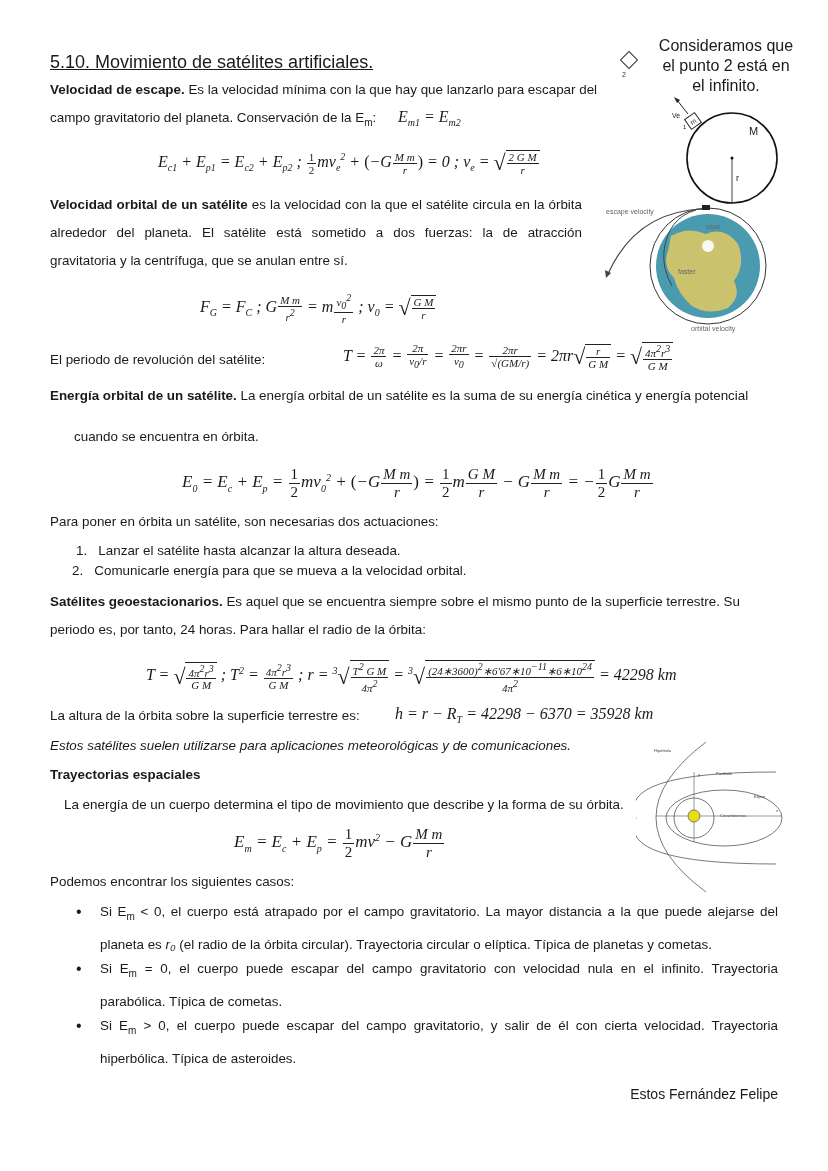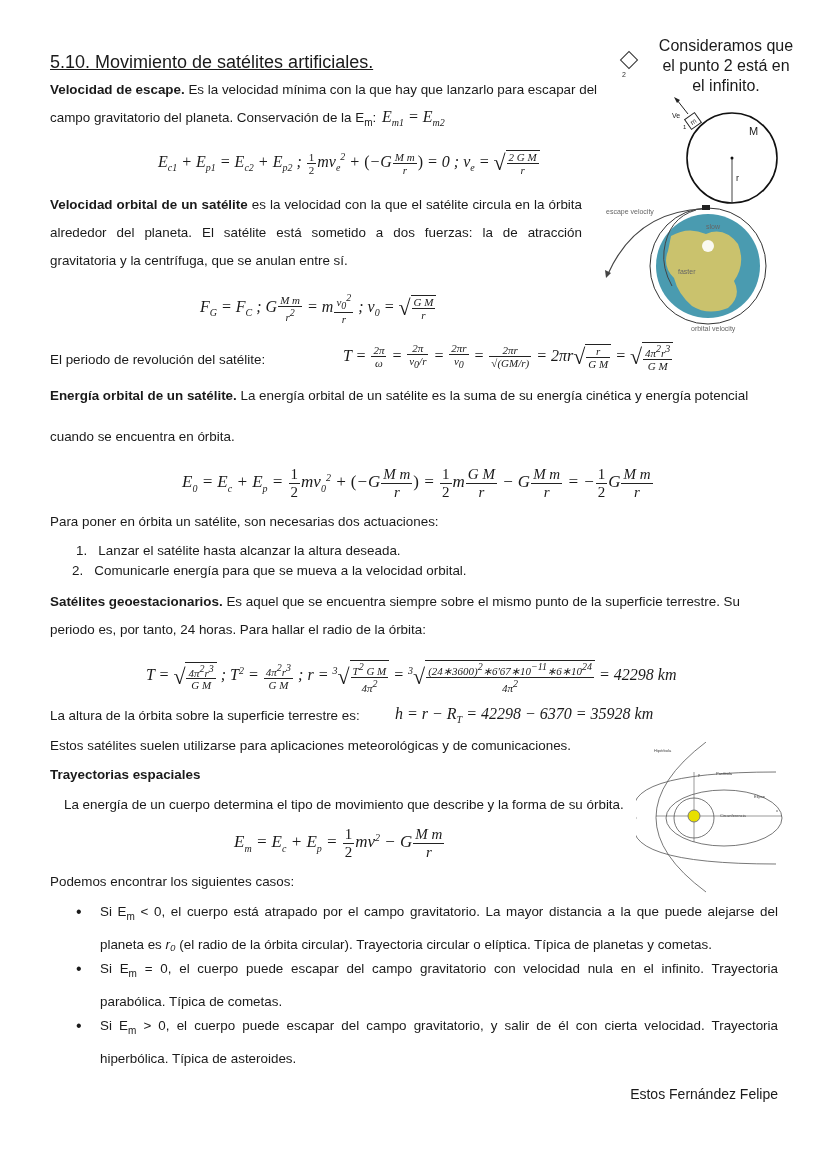--- a/index.html
+++ b/index.html
@@ -36,21 +36,21 @@
   <div>el punto 2 está en</div>
   <div>el infinito.</div>
 </div>
 
 <div class="p" style="top:82px;">
   <b>Velocidad de escape.</b><span> Es la velocidad mínima con la que hay que lanzarlo para escapar del</span>
 </div>
 <div class="p" style="top:110px;">
   <span>campo gravitatorio del planeta. Conservación de la E</span><sub>m</sub><span>:</span>
 </div>
-<div class="math" style="left:382px;top:108px;">E<sub>m1</sub> = E<sub>m2</sub></div>
+<div class="math" style="left:398px;top:108px;">E<sub>m1</sub> = E<sub>m2</sub></div>
 
 <div class="math" style="left:158px;top:150px;">
   E<sub>c1</sub> + E<sub>p1</sub> = E<sub>c2</sub> + E<sub>p2</sub> ; <span class="frac"><span class="n up">1</span><span class="d up">2</span></span>mv<sub>e</sub><sup>2</sup> + <span class="up">(</span>−G<span class="frac"><span class="n">M m</span><span class="d">r</span></span><span class="up">)</span> = 0 ; v<sub>e</sub> = <span class="sqrt"><span class="rad">√</span><span class="body"><span class="frac"><span class="n">2 G M</span><span class="d">r</span></span></span></span>
 </div>
 
 <svg class="abs" style="left:600px;top:40px;" width="228" height="170">
   <g transform="translate(29,20) rotate(45)">
     <rect x="-6" y="-6" width="12" height="12" fill="none" stroke="#333" stroke-width="1"></rect>
   </g>
   <text x="22" y="37" font-size="7" fill="#333">2</text>
@@ -95,42 +95,42 @@
 </div>
 
 <div class="p" style="top:352px;">El periodo de revolución del satélite:</div>
 <div class="math" style="left:343px;top:342px;">
   T = <span class="frac"><span class="n">2π</span><span class="d">ω</span></span> = <span class="frac"><span class="n">2π</span><span class="d">v<sub>0</sub>/r</span></span> = <span class="frac"><span class="n">2πr</span><span class="d">v<sub>0</sub></span></span> = <span class="frac"><span class="n">2πr</span><span class="d">√(GM/r)</span></span> = 2πr<span class="sqrt"><span class="rad">√</span><span class="body"><span class="frac"><span class="n">r</span><span class="d">G M</span></span></span></span> = <span class="sqrt"><span class="rad">√</span><span class="body"><span class="frac"><span class="n">4π<sup>2</sup>r<sup>3</sup></span><span class="d">G M</span></span></span></span>
 </div>
 
 <div class="p" style="top:388px;">
   <b>Energía orbital de un satélite.</b><span> La energía orbital de un satélite es la suma de su energía cinética y energía potencial</span>
 </div>
-<div class="p" style="top:429px;">cuando se encuentra en órbita.</div>
+<div class="p" style="top:429px;margin-left:24px;">cuando se encuentra en órbita.</div>
 
 <div class="math" style="left:182px;top:466px;font-size:17px;">
   E<sub>0</sub> = E<sub>c</sub> + E<sub>p</sub> = <span class="frac big"><span class="n up">1</span><span class="d up">2</span></span>mv<sub>0</sub><sup>2</sup> + <span class="up">(</span>−G<span class="frac big"><span class="n">M m</span><span class="d">r</span></span><span class="up">)</span> = <span class="frac big"><span class="n up">1</span><span class="d up">2</span></span>m<span class="frac big"><span class="n">G M</span><span class="d">r</span></span> − G<span class="frac big"><span class="n">M m</span><span class="d">r</span></span> = −<span class="frac big"><span class="n up">1</span><span class="d up">2</span></span>G<span class="frac big"><span class="n">M m</span><span class="d">r</span></span>
 </div>
 
 <div class="p" style="top:514px;">Para poner en órbita un satélite, son necesarias dos actuaciones:</div>
 <div class="li" style="left:76px;top:543px;"><span>1.</span>&nbsp;&nbsp;&nbsp;<span>Lanzar el satélite hasta alcanzar la altura deseada.</span></div>
 <div class="li" style="left:72px;top:563px;"><span>2.</span>&nbsp;&nbsp;&nbsp;<span>Comunicarle energía para que se mueva a la velocidad orbital.</span></div>
 
 <div class="p" style="top:594px;">
   <b>Satélites geoestacionarios.</b><span> Es aquel que se encuentra siempre sobre el mismo punto de la superficie terrestre. Su</span>
 </div>
 <div class="p" style="top:622px;">periodo es, por tanto, 24 horas. Para hallar el radio de la órbita:</div>
 
 <div class="math" style="left:146px;top:660px;">
   T = <span class="sqrt"><span class="rad">√</span><span class="body"><span class="frac"><span class="n">4π<sup>2</sup>r<sup>3</sup></span><span class="d">G M</span></span></span></span> ; T<sup>2</sup> = <span class="frac"><span class="n">4π<sup>2</sup>r<sup>3</sup></span><span class="d">G M</span></span> ; r = <sup>3</sup><span class="sqrt"><span class="rad">√</span><span class="body"><span class="frac"><span class="n">T<sup>2</sup> G M</span><span class="d">4π<sup>2</sup></span></span></span></span> = <sup>3</sup><span class="sqrt"><span class="rad">√</span><span class="body"><span class="frac"><span class="n">(24∗3600)<sup>2</sup>∗6′67∗10<sup>−11</sup>∗6∗10<sup>24</sup></span><span class="d">4π<sup>2</sup></span></span></span></span> = <span>42298 km</span>
 </div>
 
 <div class="p" style="top:708px;">La altura de la órbita sobre la superficie terrestre es:</div>
 <div class="math" style="left:395px;top:705px;">h = r − R<sub>T</sub> = 42298 − 6370 = 35928 km</div>
-<div class="p" style="top:738px;">Estos satélites suelen utilizarse para aplicaciones meteorológicas y de comunicaciones.</div>
+<div class="p" style="top:738px;font-style:italic;">Estos satélites suelen utilizarse para aplicaciones meteorológicas y de comunicaciones.</div>
 
 <div class="p" style="top:767px;font-weight:bold;">Trayectorias espaciales</div>
 <div class="p" style="top:797px;margin-left:14px;">La energía de un cuerpo determina el tipo de movimiento que describe y la forma de su órbita.</div>
 
 <div class="math" style="left:234px;top:826px;font-size:17px;">
   E<sub>m</sub> = E<sub>c</sub> + E<sub>p</sub> = <span class="frac big"><span class="n up">1</span><span class="d up">2</span></span>mv<sup>2</sup> − G<span class="frac big"><span class="n">M m</span><span class="d">r</span></span>
 </div>
 
 <svg class="abs" style="left:636px;top:742px;" width="160" height="152">
   <path d="M70,0 Q-30,76 70,150" fill="none" stroke="#555" stroke-width="0.8"></path>

